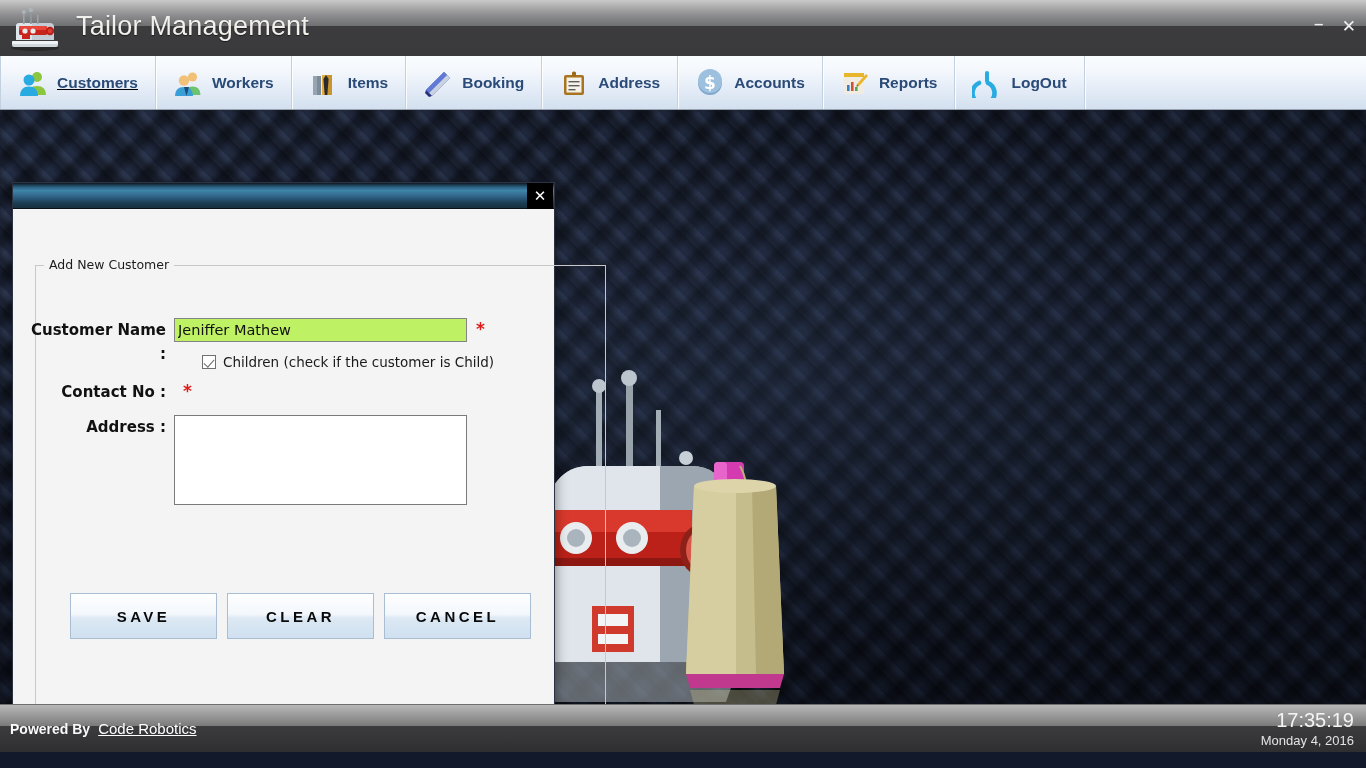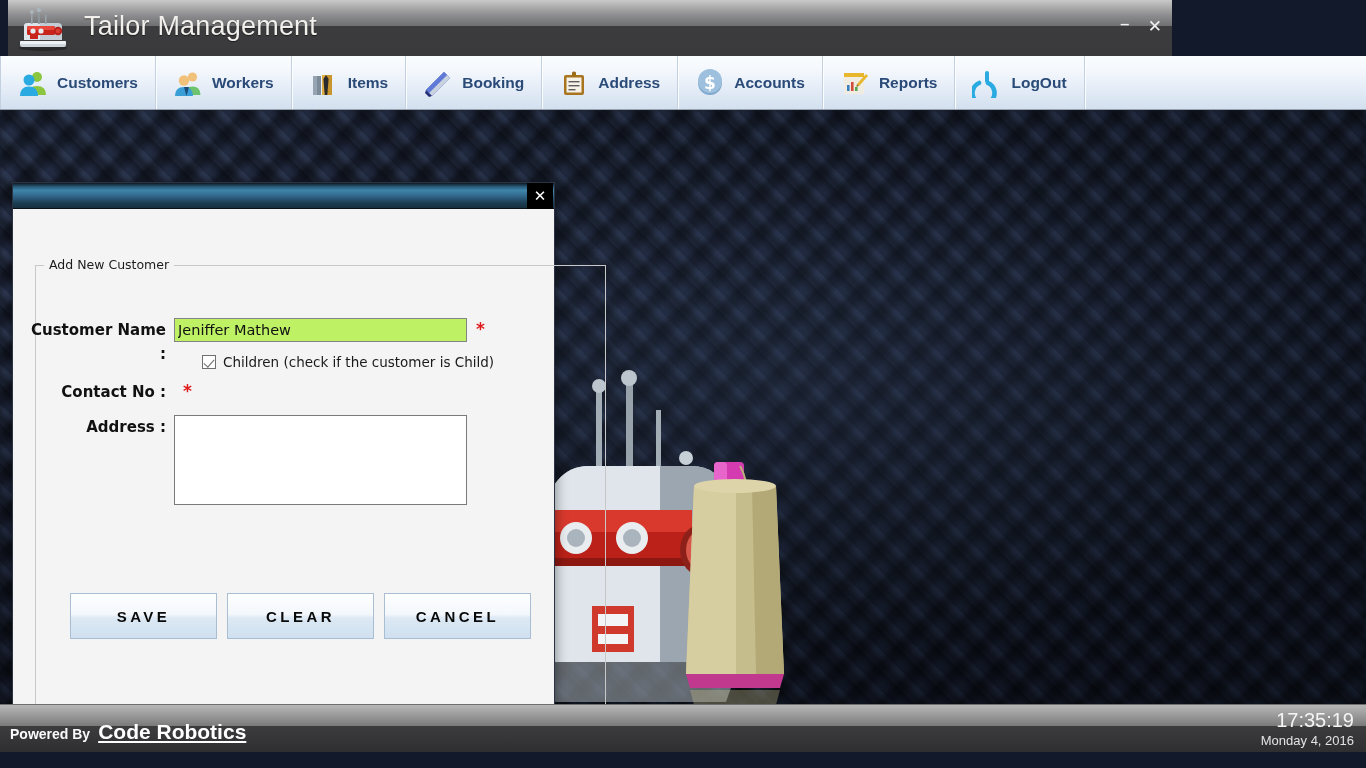--- a/index.html
+++ b/index.html
@@ -6,21 +6,21 @@
   html, body {
     width: 1366px; height: 768px;
     overflow: hidden;
     font-family: "DejaVu Sans", sans-serif;
     background: #12192a;
   }
   #app { position: relative; width: 1366px; height: 768px; }
 
   
   .titlebar {
-    position: absolute; left: 8px; top: 0; width: 1164px; height: 56px;
+    position: absolute; left: 0; top: 0; width: 1366px; height: 56px;
     background:
       linear-gradient(to bottom,
         #c9c9c9 0%, #a9a9aa 14%, #8c8c8e 28%, #6f7072 46%,
         #3c3c3e 47%, #3a3a3c 100%);
     overflow: hidden;
   }
   .title-logo {
     position: absolute; left: 6px; top: 4px; width: 58px; height: 48px;
   }
   .title-text {
@@ -48,21 +48,21 @@
     border-bottom: 1px solid #9aa3ad;
     display: flex; align-items: stretch;
   }
   .menu-item {
     position: relative;
     display: flex; align-items: center; gap: 9px;
     padding: 0 17px;
     cursor: pointer;
     border-right: 1px solid #c3d0e0;
   }
-  .menu-item:first-child { border-left: 1px solid #c3d0e0; }
+  .menu-item:first-child { border-left: 1px solid #c3d0e0; text-decoration: underline; }
   .menu-item::after {
     content: ""; position: absolute; right: -2px; top: 0; bottom: 0;
     width: 1px; background: rgba(255,255,255,.85);
   }
   .menu-label {
     font-family: "Liberation Sans", sans-serif;
     font-size: 15.5px; font-weight: bold; color: #2a4a77;
     white-space: nowrap;
   }
   .mi-icon { width: 30px; height: 30px; flex: 0 0 30px; }
@@ -197,21 +197,21 @@
   .powered {
     position: absolute; left: 10px; top: 15px;
     display: flex; align-items: baseline; gap: 8px;
   }
   .powered-txt {
     font-family: "Liberation Sans", sans-serif;
     font-size: 14px; font-weight: bold; color: #fafafa;
   }
   .powered-brand {
     font-family: "Liberation Sans", sans-serif;
-    font-size: 21px; font-weight: bold; color: #ffffff;
+    font-size: 15px; font-weight: normal; color: #ffffff;
     text-decoration: underline; cursor: pointer;
   }
   .clock {
     position: absolute; right: 12px; top: 4px; text-align: right;
   }
   .clock-time {
     font-family: "Liberation Sans", sans-serif;
     font-size: 20px; color: #f4f4f4; line-height: 22px;
   }
   .clock-date {

